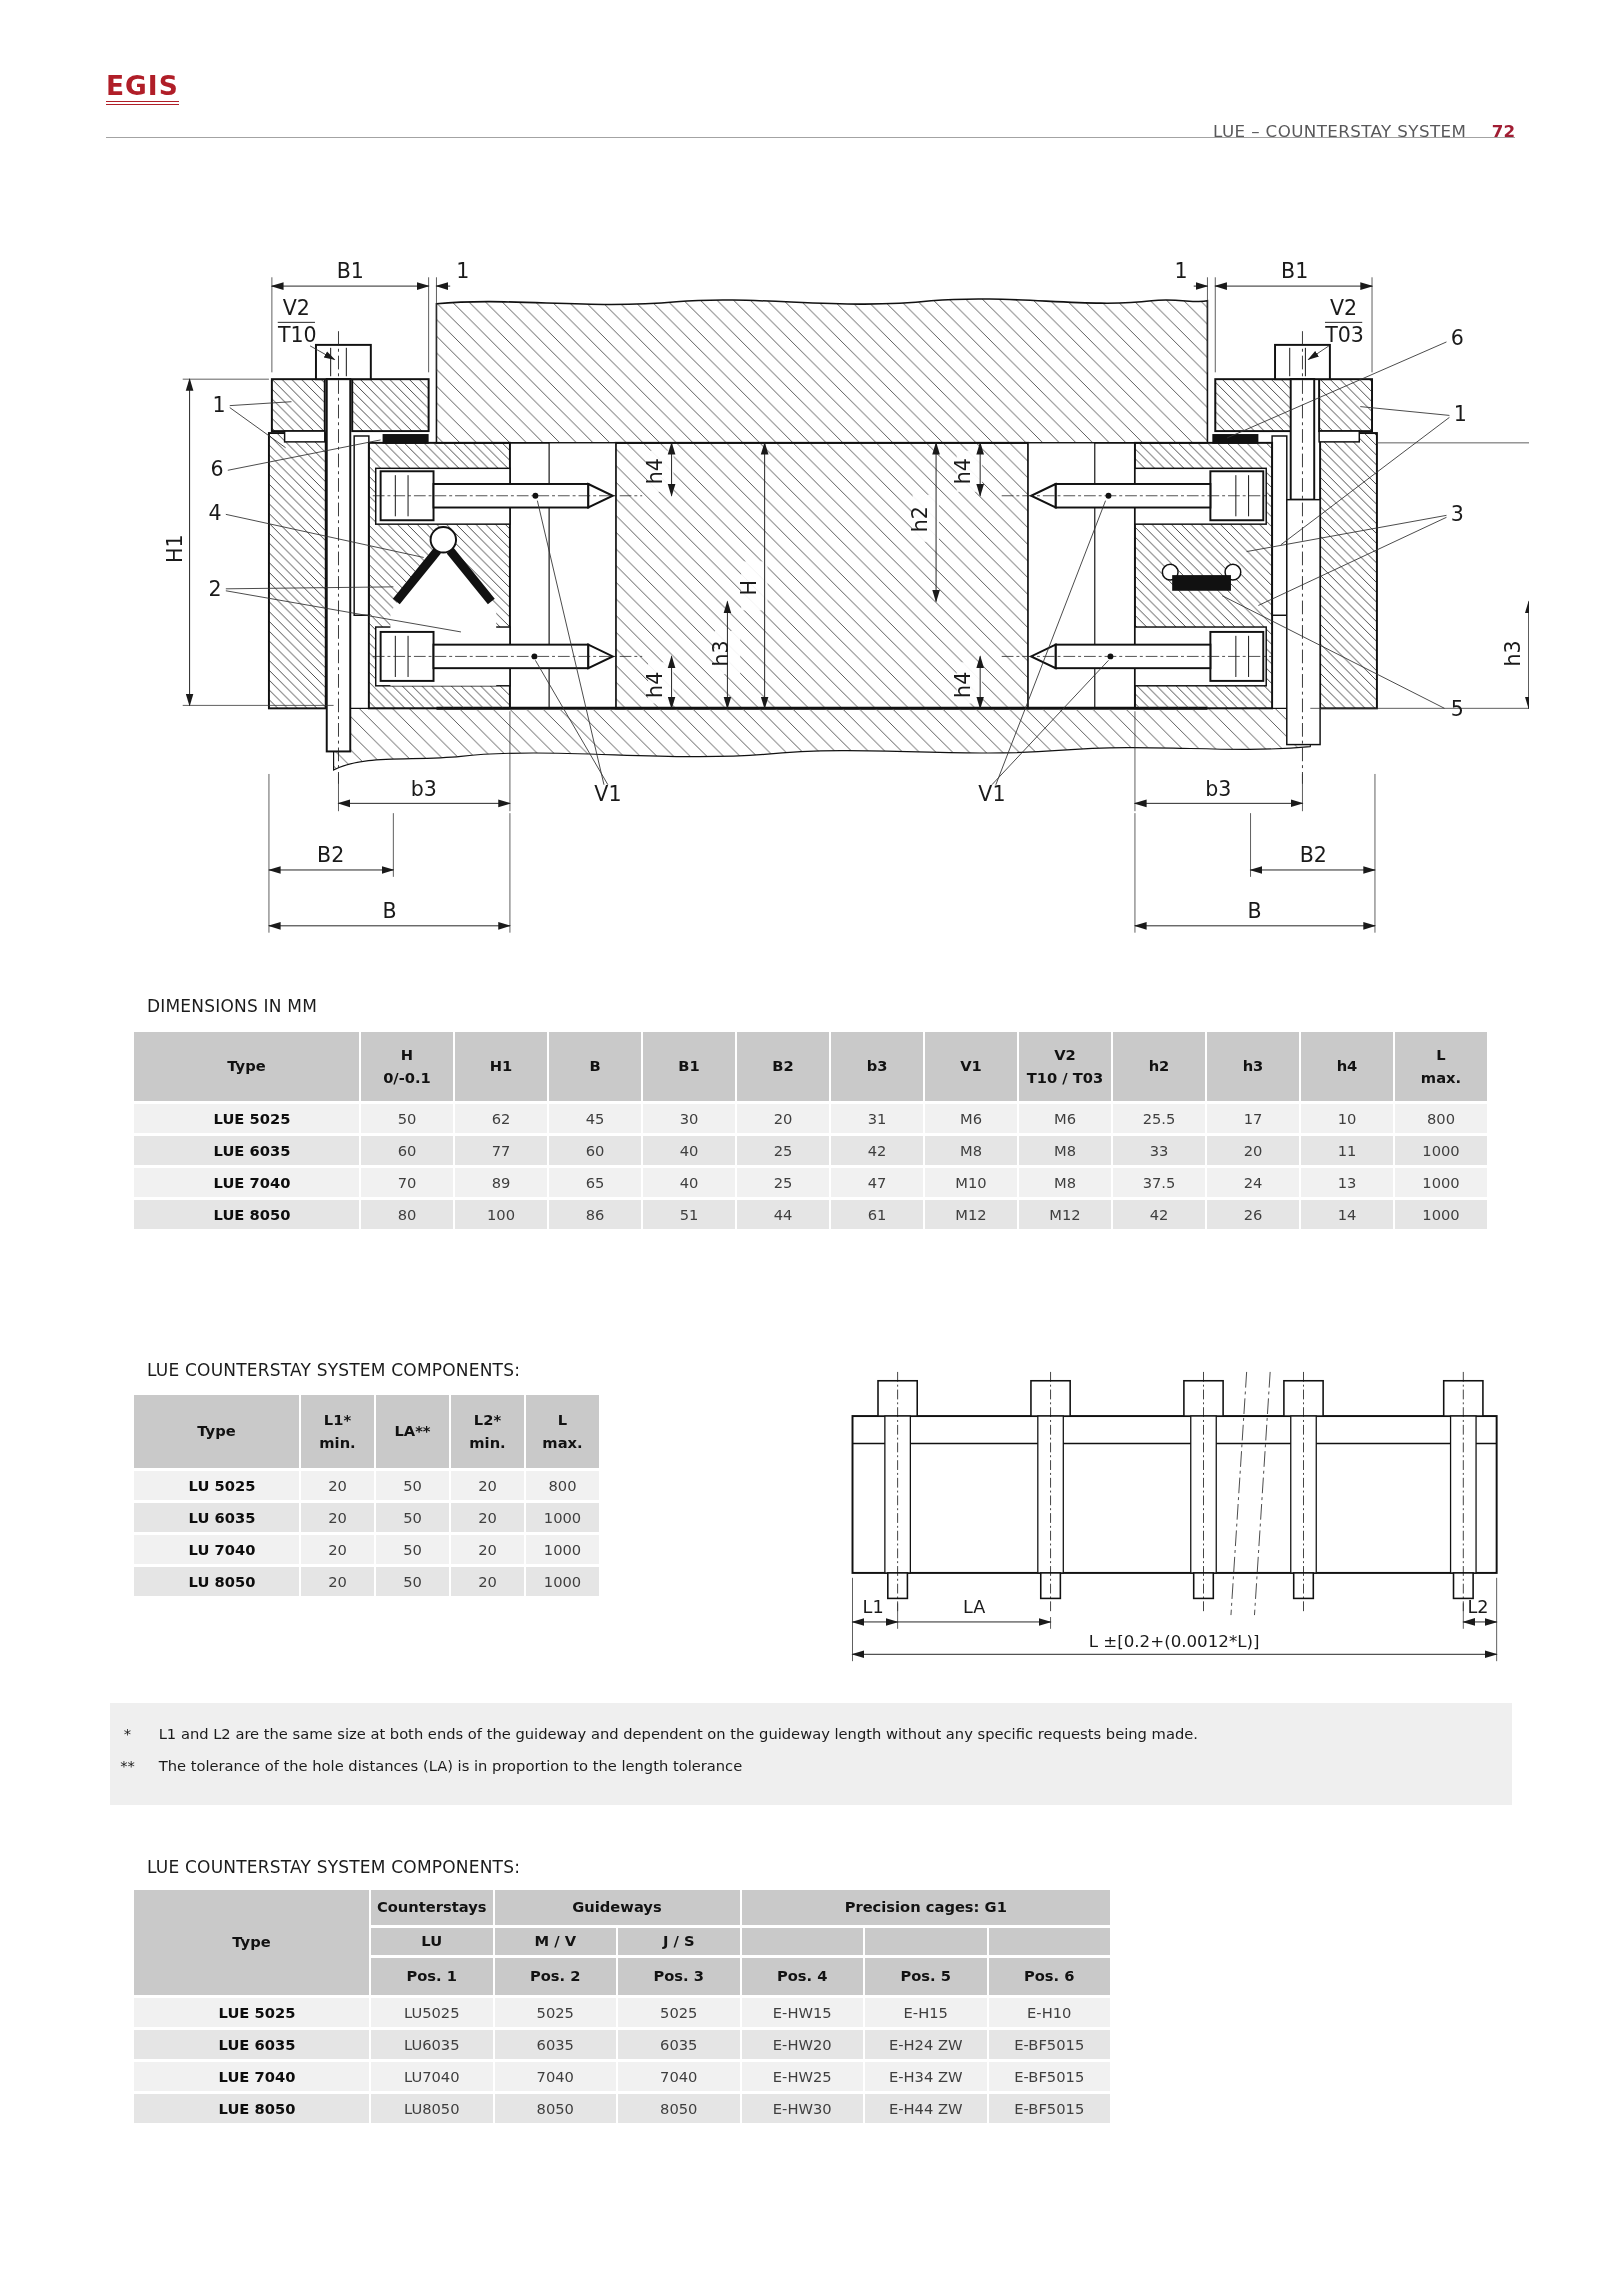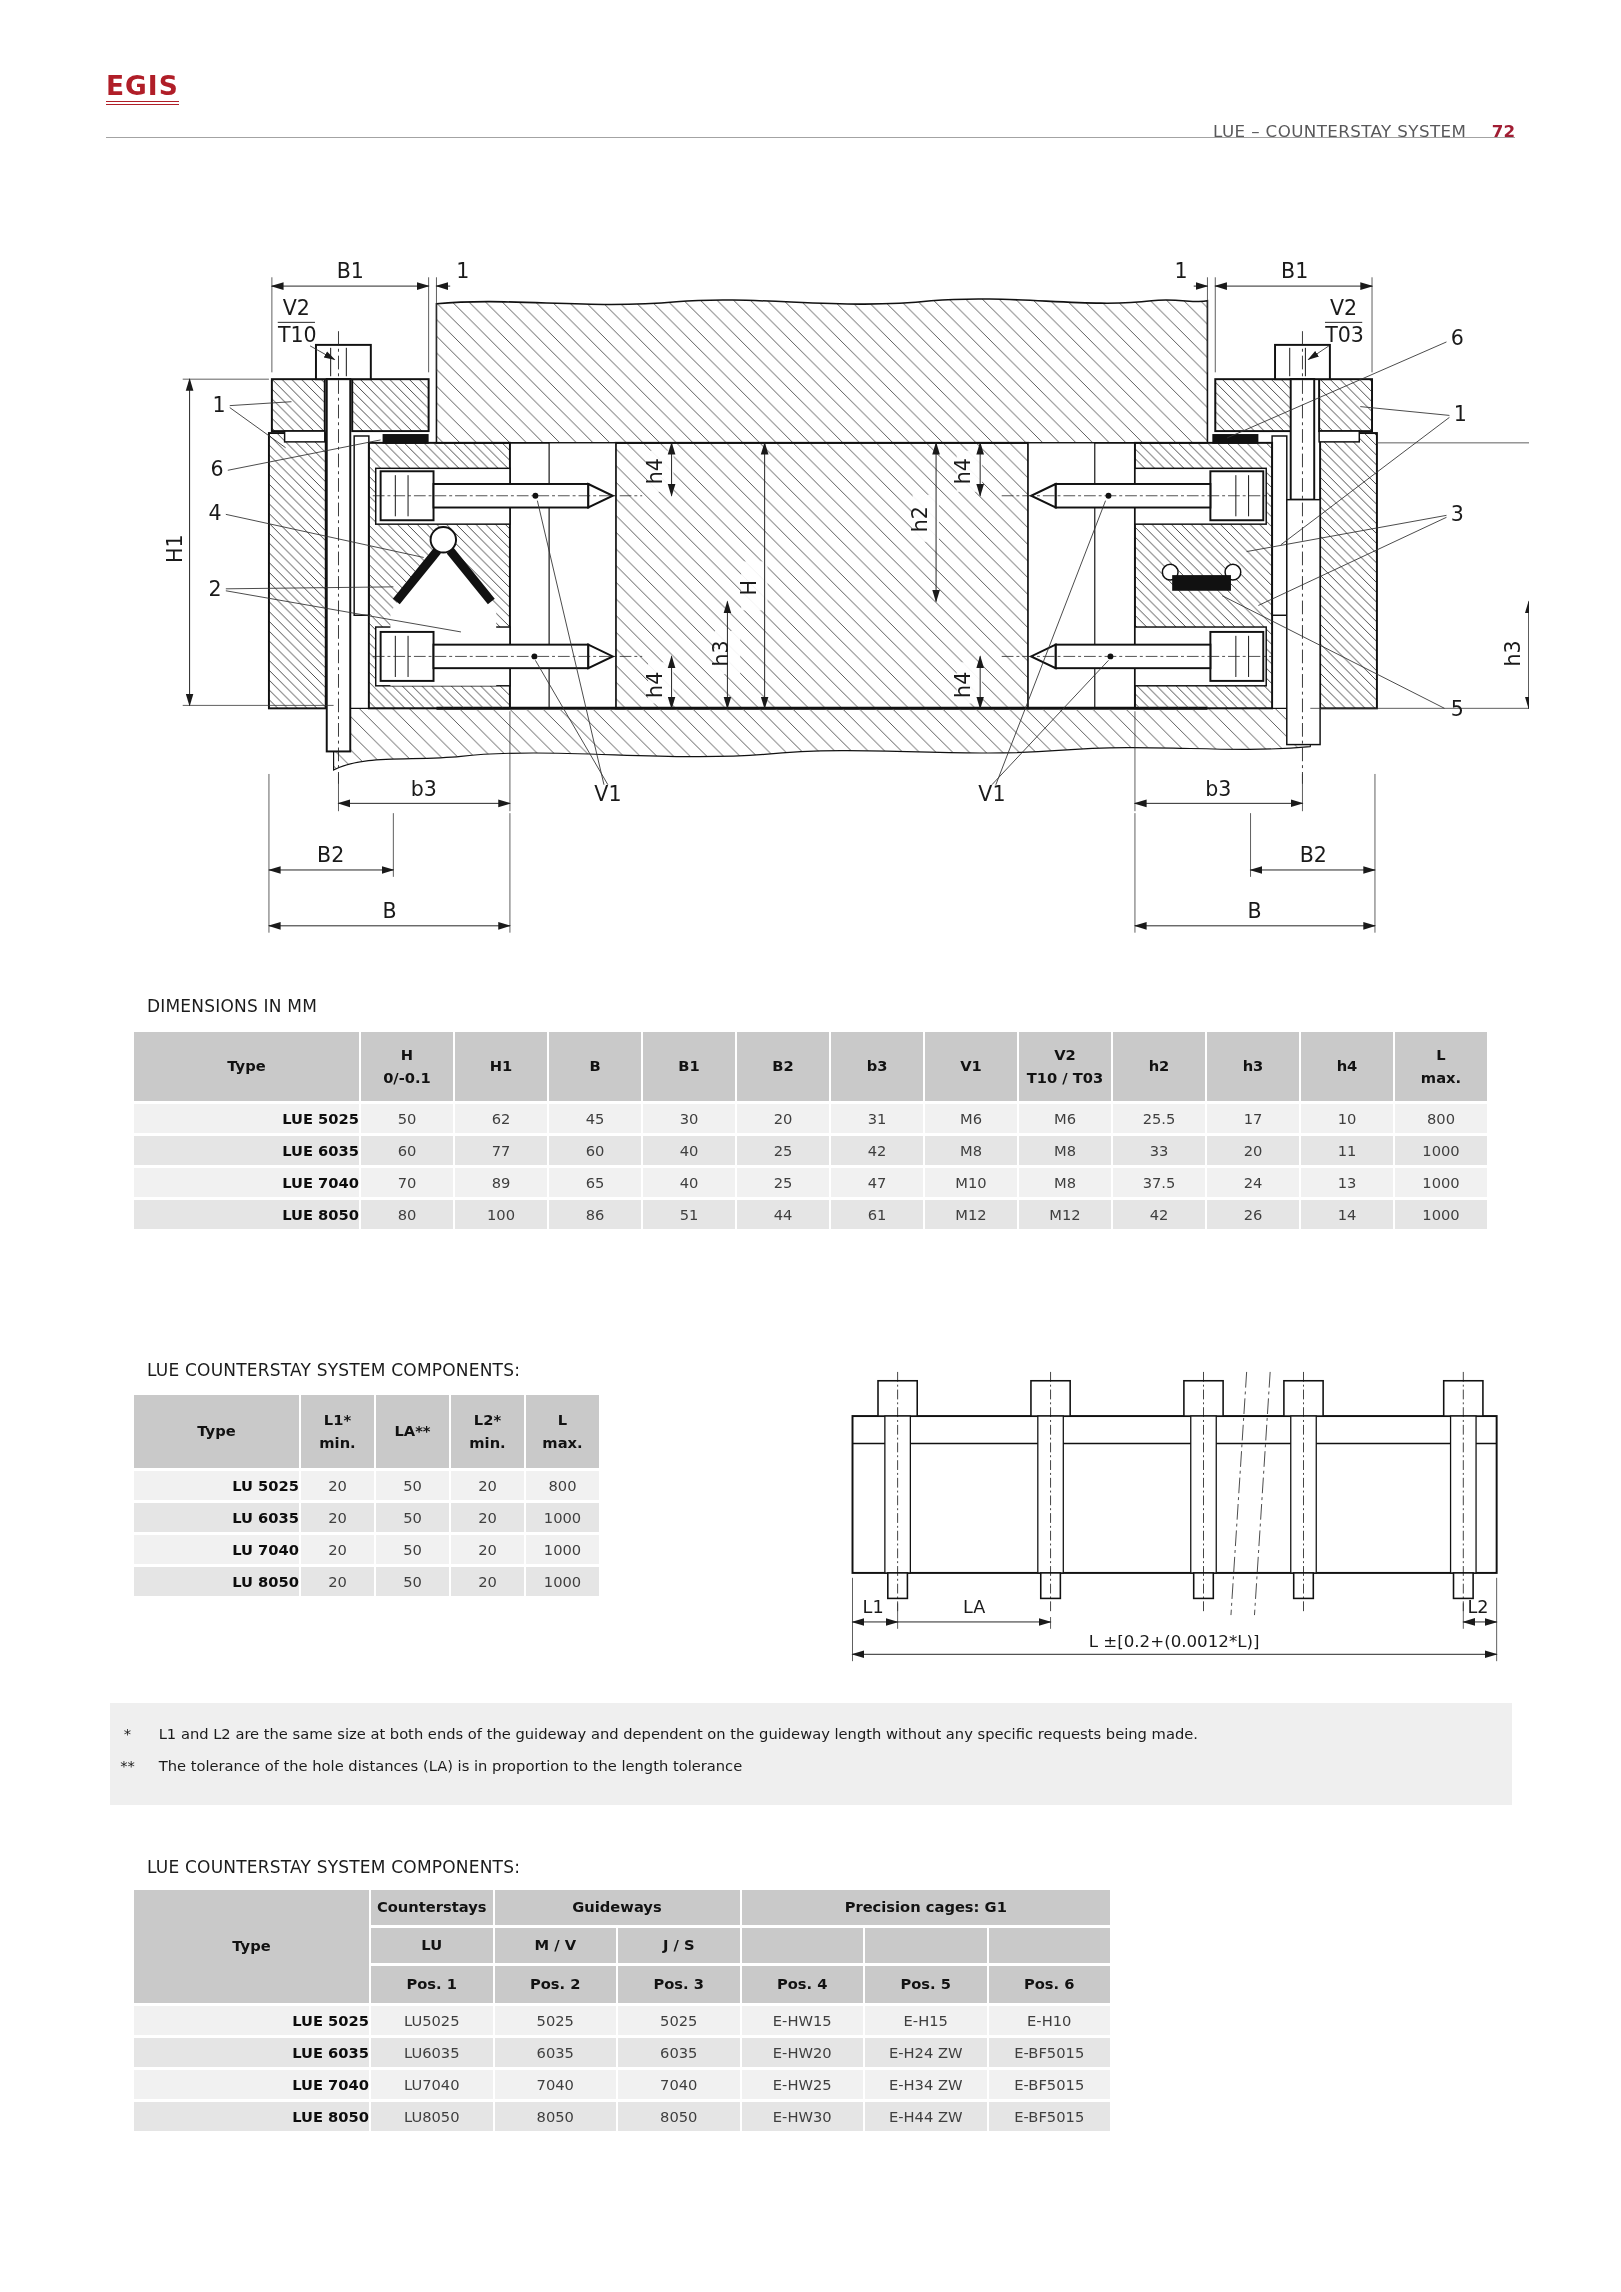--- a/index.html
+++ b/index.html
@@ -21,21 +21,21 @@
   .note-line { position:absolute; left:0; display:flex; font-size:14.7px; color:#1b1b1b; }
   .note-marker { width:35px; text-align:center; flex:none; }
   .note-text { padding-left:13.7px; }
 
   
   table.t { border-collapse:separate; border-spacing:2.9px 3.9px; table-layout:fixed; }
   table.t th { background:#c9c9c9; font-weight:bold; font-size:14.7px; color:#121212;
                text-align:center; vertical-align:middle; padding:0; line-height:1.5; }
   table.t td { font-size:14.7px; color:#3f3f3f; text-align:center; vertical-align:middle;
                padding:0; height:29px; }
-  table.t .typ { text-align:right; padding-left:11px; font-weight:bold; color:#0d0d0d; }
+  table.t .typ { text-align:center; padding-left:11px; font-weight:bold; color:#0d0d0d; }
   tr.rL td { background:#f1f1f1; }
   tr.rD td { background:#e5e5e5; }
   th.pos { font-weight:normal; color:#575757; font-size:13.7px; }
 
   svg text { font-family:"DejaVu Sans","Liberation Sans",sans-serif; font-size:21px; fill:#1a1a1a; }
   svg .dim  { stroke:#222; stroke-width:1; fill:none; }
   svg .ext  { stroke:#333; stroke-width:0.8; fill:none; }
   svg .ldr  { stroke:#333; stroke-width:0.9; fill:none; }
   svg .o2   { stroke:#111; stroke-width:2; }
   svg .o15  { stroke:#111; stroke-width:1.5; }
@@ -562,21 +562,21 @@
     <colgroup>
         <col style="width:235px;">
       </colgroup>
     <tbody>
         <tr style="height:35px;">
       <th rowspan="3">Type</th>
       <th>Counterstays</th>
       <th colspan="2">Guideways</th>
       <th colspan="3">Precision cages: G1</th>
     </tr>
-    <tr style="height:35px;">
+    <tr style="height:27px;">
       <th>LU</th>
       <th>M / V</th>
       <th>J / S</th>
       <th></th>
       <th></th>
       <th></th>
     </tr>
     <tr style="height:37px;padding-left:36px;">
       <th class="pos">Pos. 1</th>
       <th class="pos">Pos. 2</th>

